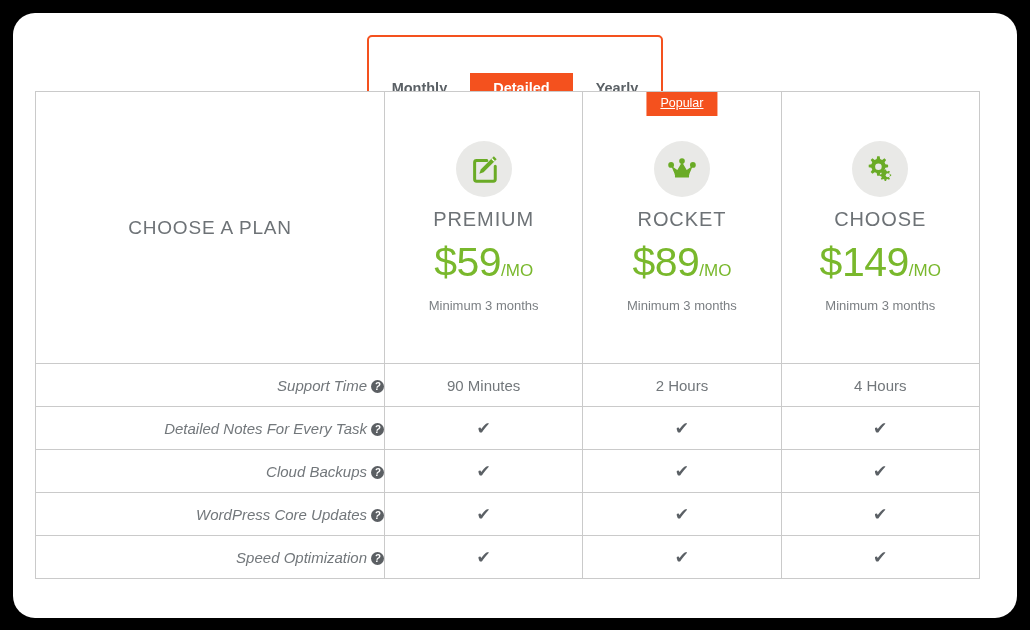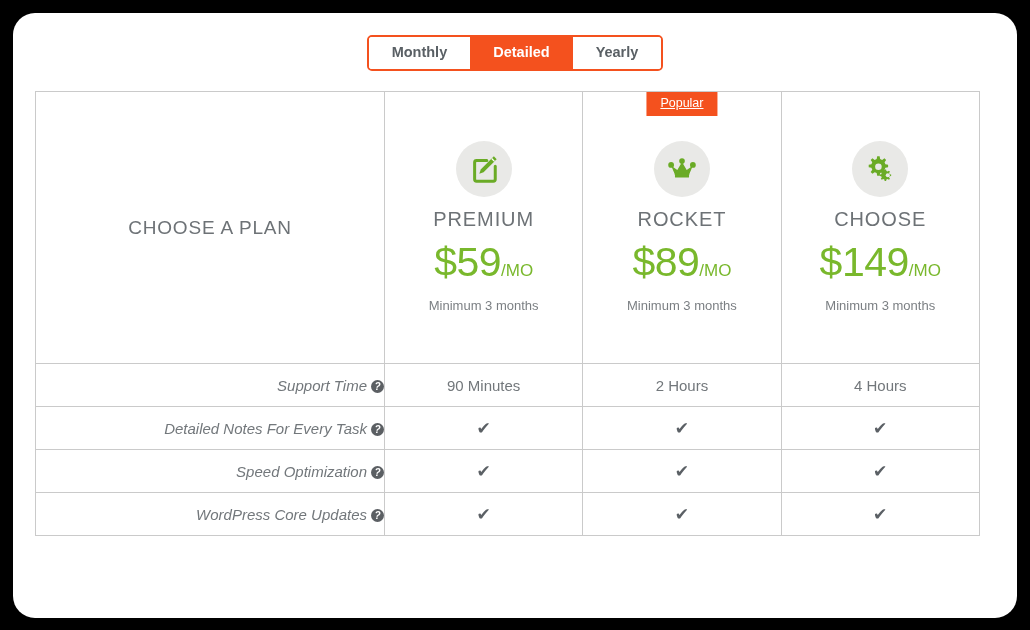--- a/index.html
+++ b/index.html
@@ -43,20 +43,21 @@
     font-family: "Liberation Sans", sans-serif;
     font-size: 14.5px;
     font-weight: bold;
     color: #5a6065;
     background: #ffffff;
     padding: 8px 23px 9px 23px;
     line-height: 15px;
     border: none;
     cursor: pointer;
     white-space: nowrap;
+    margin-top: 36px;
   }
   .toggle-btn.active {
     background: #F4511E;
     color: #ffffff;
   }
 
   
   #ptable {
     position: absolute;
     left: 22px;
@@ -276,27 +277,33 @@
           <td class="feat-value"><span>2 Hours</span></td>
           <td class="feat-value"><span>4 Hours</span></td>
         </tr>
         <tr class="feat-row">
           <td class="feat-label"><span>Detailed Notes For Every Task</span><span class="help-icon">?</span></td>
           <td class="feat-value"><span class="check">✔</span></td>
           <td class="feat-value"><span class="check">✔</span></td>
           <td class="feat-value"><span class="check">✔</span></td>
         </tr>
         <tr class="feat-row">
-          <td class="feat-label"><span>Speed Optimization</span><span class="help-icon">?</span></td>
+          <td class="feat-label"><span>Cloud Backups</span><span class="help-icon">?</span></td>
           <td class="feat-value"><span class="check">✔</span></td>
           <td class="feat-value"><span class="check">✔</span></td>
           <td class="feat-value"><span class="check">✔</span></td>
         </tr>
         <tr class="feat-row">
           <td class="feat-label"><span>WordPress Core Updates</span><span class="help-icon">?</span></td>
           <td class="feat-value"><span class="check">✔</span></td>
           <td class="feat-value"><span class="check">✔</span></td>
           <td class="feat-value"><span class="check">✔</span></td>
         </tr>
+        <tr class="feat-row">
+          <td class="feat-label"><span>Speed Optimization</span><span class="help-icon">?</span></td>
+          <td class="feat-value"><span class="check">✔</span></td>
+          <td class="feat-value"><span class="check">✔</span></td>
+          <td class="feat-value"><span class="check">✔</span></td>
+        </tr>
       </tbody>
   </table>
 
 </div>
 
 </body></html>

